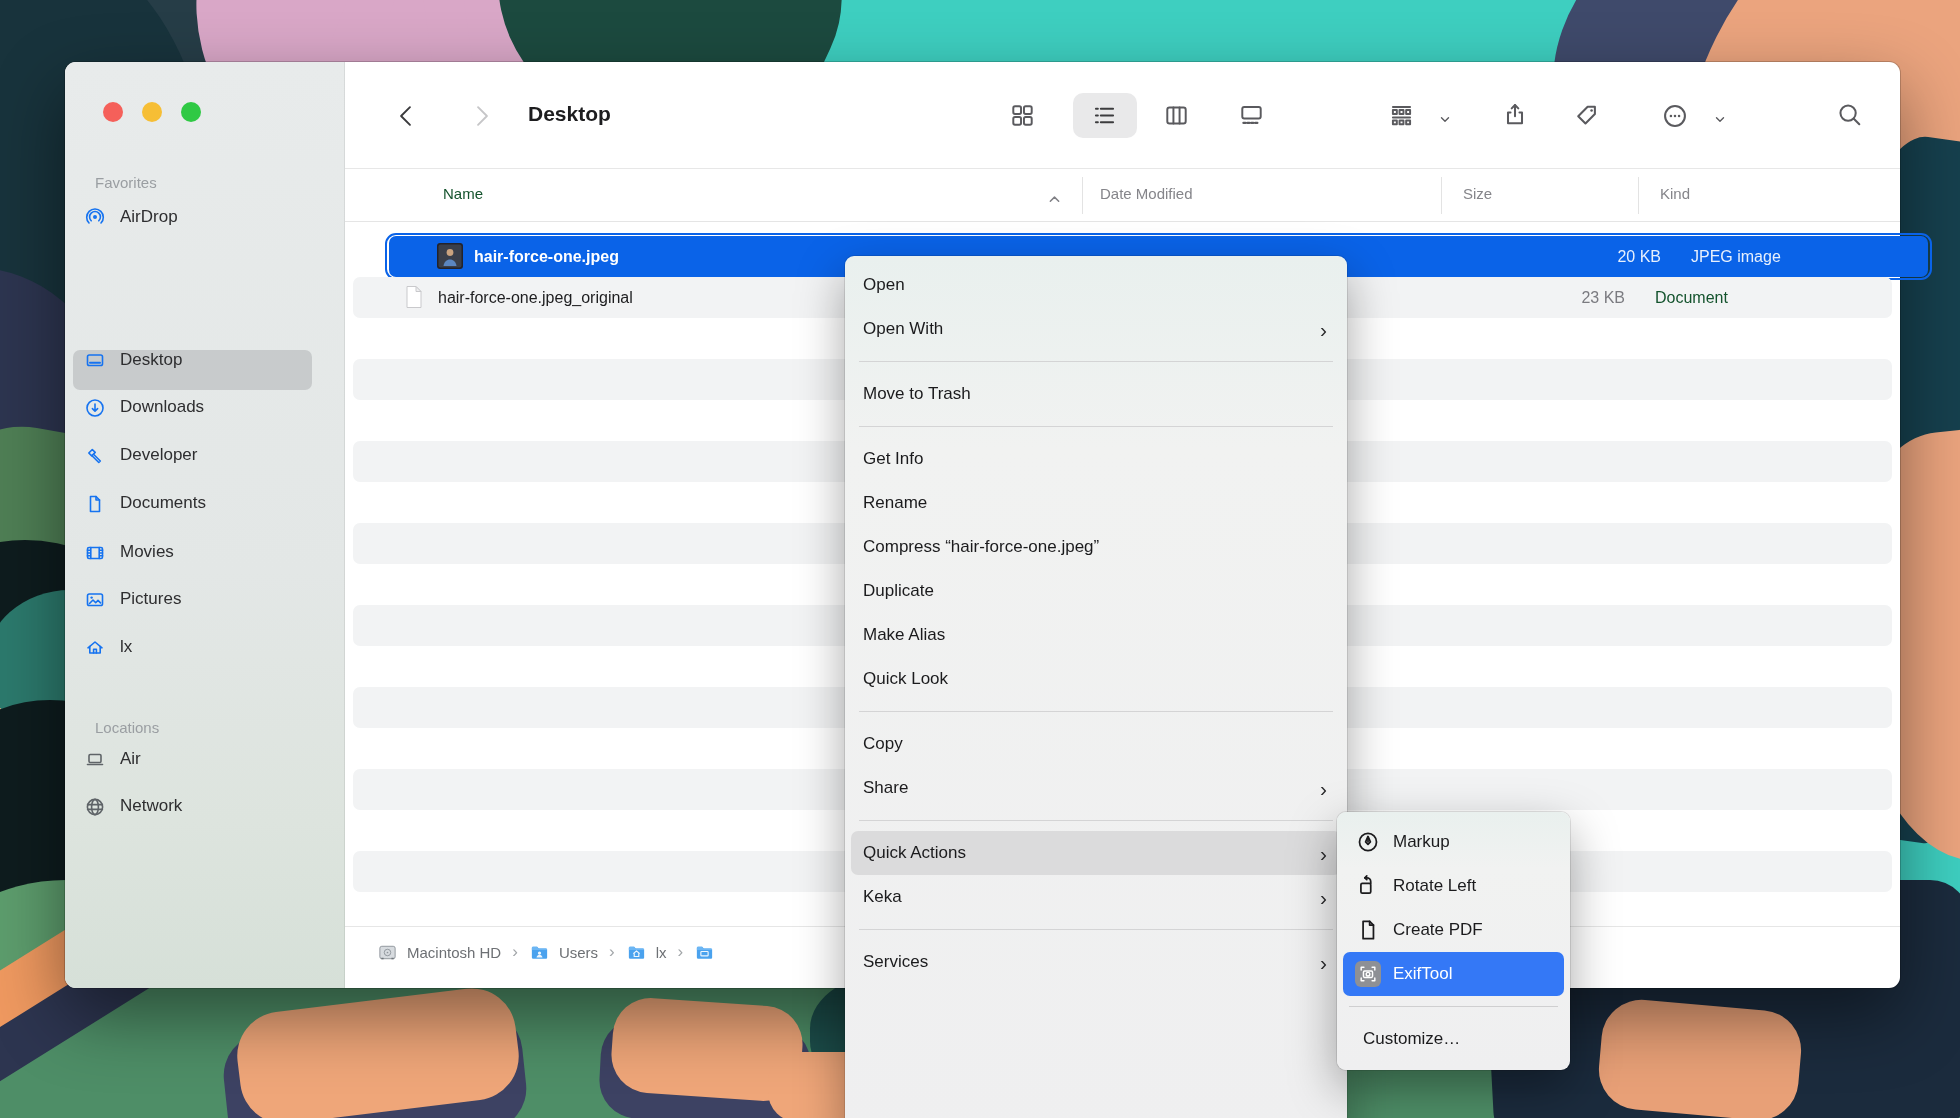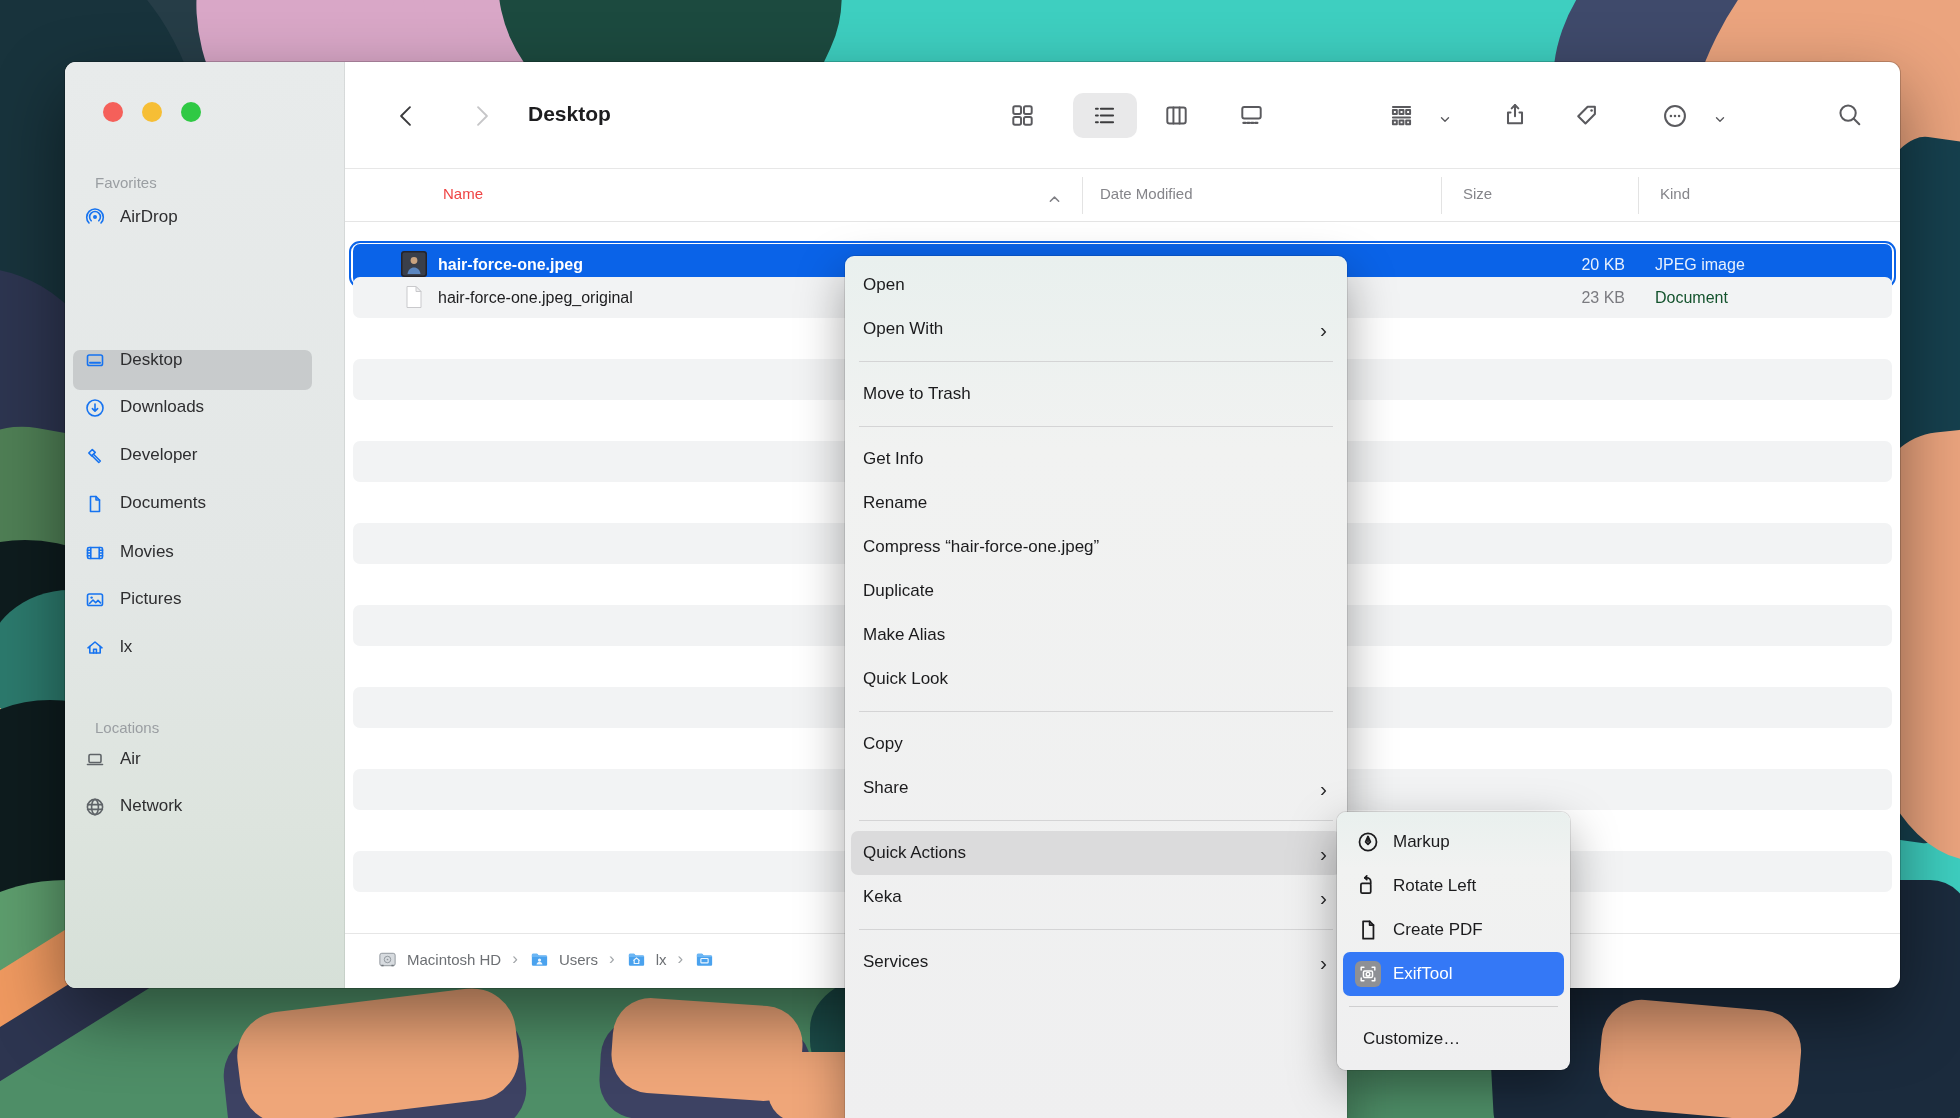--- a/index.html
+++ b/index.html
@@ -38,21 +38,21 @@
   .row .fic{position:absolute;left:48px;top:7px;width:26px;height:26px;}
   .row .nm{position:absolute;left:85px;line-height:41px;color:#1d1d1f;}
   .row .sz{position:absolute;left:1112px;width:160px;text-align:right;line-height:41px;color:#7b7b80;}
   .row .kd{position:absolute;left:1302px;line-height:41px;color:#14532d;}
   .row.selrow{background:#0a63e8;}
   .row.selrow .nm{color:#fff;font-weight:600;}
   .row.selrow .sz,.row.selrow .kd{color:rgba(255,255,255,.9);}
   .row.selrow::after{content:"";position:absolute;left:-4px;right:-4px;top:-3px;bottom:-3px;
     border:2px solid #0a63e8;border-radius:11px;pointer-events:none;}
   
-  .pathbar{position:absolute;left:0;bottom:4px;width:100%;height:51px;border-top:1px solid #e6e6e6;
+  .pathbar{position:absolute;left:0;bottom:11px;width:100%;height:51px;border-top:1px solid #e6e6e6;
     box-sizing:border-box;border-radius:0 0 11px 0;background:#fff;display:flex;align-items:center;
     padding-left:32px;font-size:15px;color:#6d7074;}
   .pathbar .pic{width:21px;height:21px;margin-right:9px;flex:none;}
   .pathbar .psep{margin:0 11px;color:#a2a6a9;font-size:17px;}
   
   .menu{position:absolute;border-radius:9px;
     background:linear-gradient(180deg,#e9f0ee 0%,#f1f2f1 22%,#efeff0 100%);
     box-shadow:0 0 0 1px rgba(0,0,0,.10),0 18px 48px rgba(0,0,0,.35);box-sizing:border-box;}
   .ctx{left:845px;top:256px;width:502px;height:880px;padding-top:7px;z-index:50;}
   .mi{height:44px;display:flex;align-items:center;padding:0 20px 0 18px;font-size:17px;color:#1b1b1d;}
@@ -257,34 +257,34 @@
         <span class="tb" style="left:1368px;top:50px;"><svg class="svgic" width="14" height="14" viewBox="0 0 16 16" stroke-width="1.8">
               <path d="M4 6.5 8 10.5 12 6.5"></path>
             </svg></span>
         <span class="tb" style="left:1491px;top:39px;"><svg class="svgic" width="28" height="28" viewBox="0 0 22 22">
               <circle cx="9.5" cy="9.5" r="6"></circle>
               <path d="M14 14l4.3 4.3"></path>
             </svg></span>
       </div>
 
       <div class="lhead">
-        <span class="hl" style="left:98px;color:#ef4444;font-weight:500;">Name</span>
+        <span class="hl" style="left:98px;color:#14532d;font-weight:500;">Name</span>
         <span class="tb" style="left:703px;top:21px;color:#7f7f84;"><svg class="svgic" width="13" height="10" viewBox="0 0 14 10" stroke-width="1.6">
               <path d="M2.5 7.5 7 3l4.5 4.5"></path>
             </svg></span>
         <span class="hdiv" style="left:737px;"></span>
         <span class="hl" style="left:755px;">Date Modified</span>
         <span class="hdiv" style="left:1096px;"></span>
         <span class="hl" style="left:1118px;">Size</span>
         <span class="hdiv" style="left:1293px;"></span>
         <span class="hl" style="left:1315px;">Kind</span>
       </div>
 
       <div class="rows">
-        <div class="row selrow" style="top:8px;">
+        <div class="row selrow" style="top:0;margin-left:36px;">
           <span class="fic"><svg viewBox="0 0 26 26" width="26" height="26">
                 <rect width="26" height="26" rx="3" fill="#23232b"></rect>
                 <rect x="1.5" y="1.5" width="23" height="23" rx="2" fill="#3a3f4a"></rect>
                 <circle cx="13" cy="9.5" r="3.4" fill="#caa37f"></circle>
                 <path d="M6.5 23c.6-4.4 3.2-6.6 6.5-6.6s5.9 2.2 6.5 6.6z" fill="#5b86c0"></path>
               </svg></span>
           <span class="nm">hair-force-one.jpeg</span>
           <span class="sz">20 KB</span>
           <span class="kd">JPEG image</span>
         </div>

